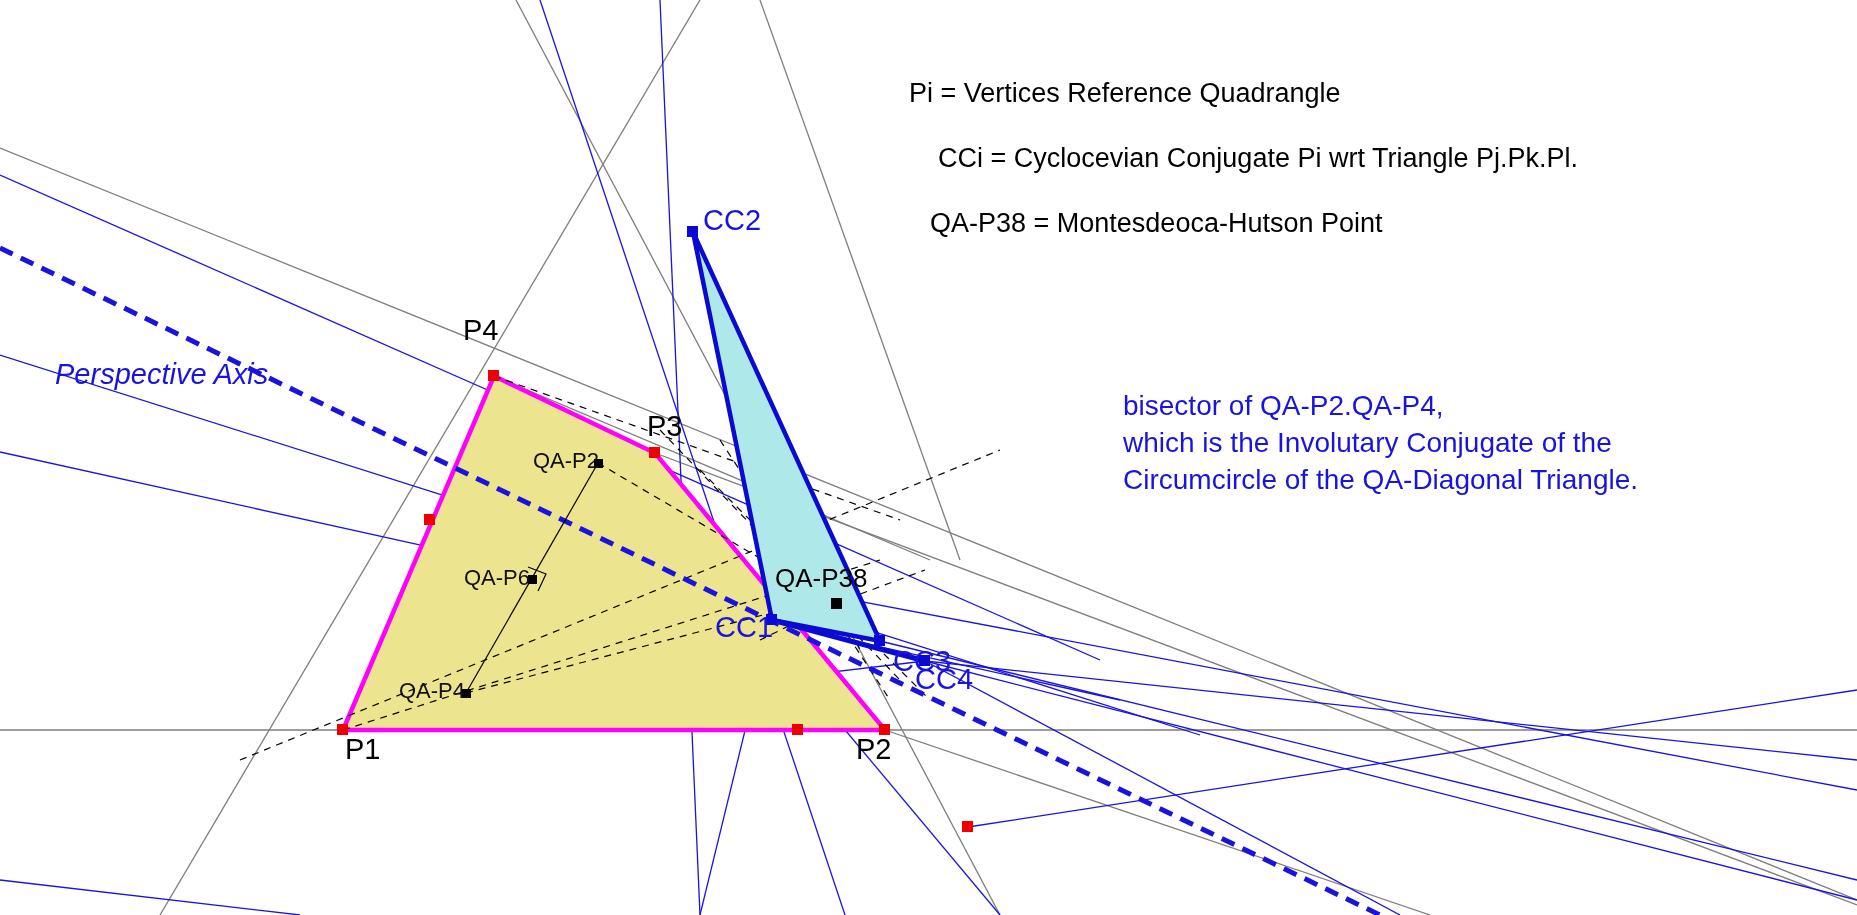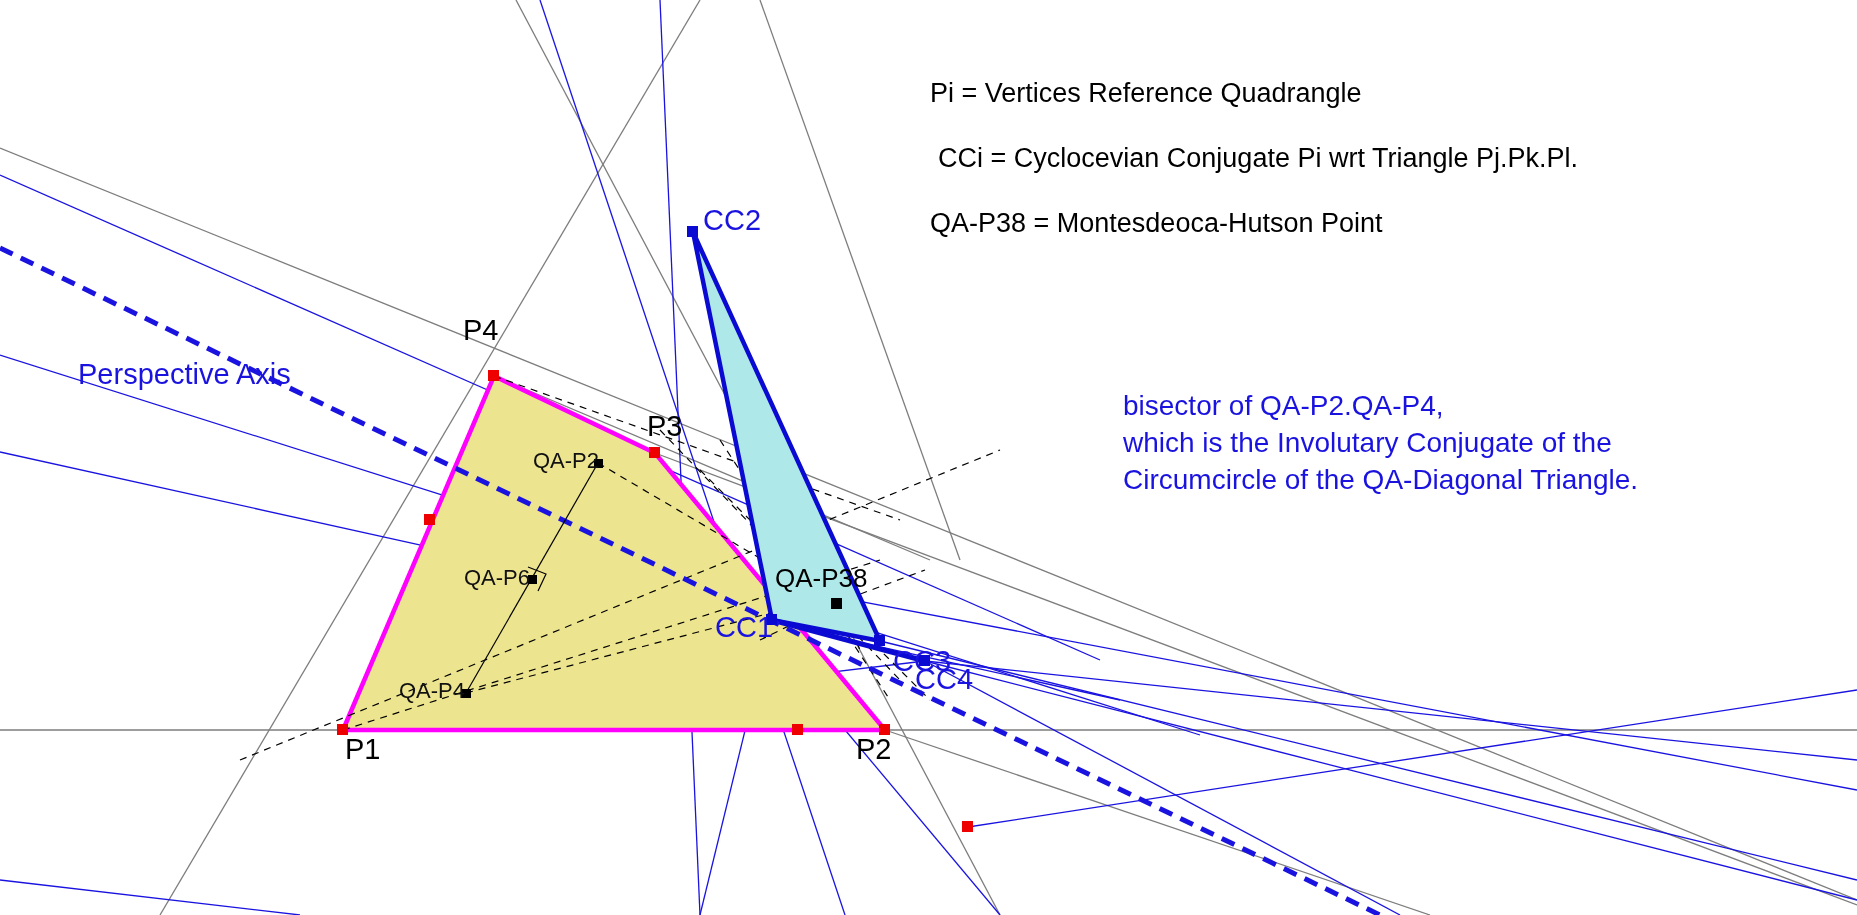--- a/index.html
+++ b/index.html
@@ -94,31 +94,31 @@
     </g>
 
     <g fill="#000000">
       <rect x="594" y="459" width="9" height="9"></rect>
       <rect x="462" y="689" width="9" height="9"></rect>
       <rect x="528" y="575" width="9" height="9"></rect>
       <rect x="831" y="598" width="11" height="11"></rect>
     </g>
   </svg>
 
-  <div class="legend" style="left:930px;top:78px;">Pi = Vertices Reference Quadrangle</div>
+  <div class="legend" style="left:909px;top:78px;">Pi = Vertices Reference Quadrangle</div>
   <div class="legend" style="left:930px;top:143px;margin-left:8px;">CCi = Cyclocevian Conjugate Pi wrt Triangle Pj.Pk.Pl.</div>
   <div class="legend" style="left:930px;top:208px;">QA-P38 = Montesdeoca-Hutson Point</div>
 
   <div class="para" style="left:1123px;top:387px;">
     <div>bisector of QA-P2.QA-P4,</div>
     <div>which is the Involutary Conjugate of the</div>
     <div>Circumcircle of the QA-Diagonal Triangle.</div>
   </div>
 
-  <div class="lbl lbl-blue" style="left:78px;top:360px;">Perspective Axis</div>
+  <div class="lbl lbl-blue" style="left:55px;top:360px;font-style:italic;">Perspective Axis</div>
 
   <div class="lbl lbl-black" style="left:345px;top:735px;">P1</div>
   <div class="lbl lbl-black" style="left:856px;top:735px;">P2</div>
   <div class="lbl lbl-black" style="left:647px;top:412px;">P3</div>
   <div class="lbl lbl-black" style="left:463px;top:316px;">P4</div>
 
   <div class="lbl lbl-blue" style="left:715px;top:613px;">CC1</div>
   <div class="lbl lbl-blue" style="left:703px;top:206px;">CC2</div>
   <div class="lbl lbl-blue" style="left:893px;top:611px;margin-top:36px;">CC3</div>
   <div class="lbl lbl-blue" style="left:915px;top:665px;">CC4</div>

